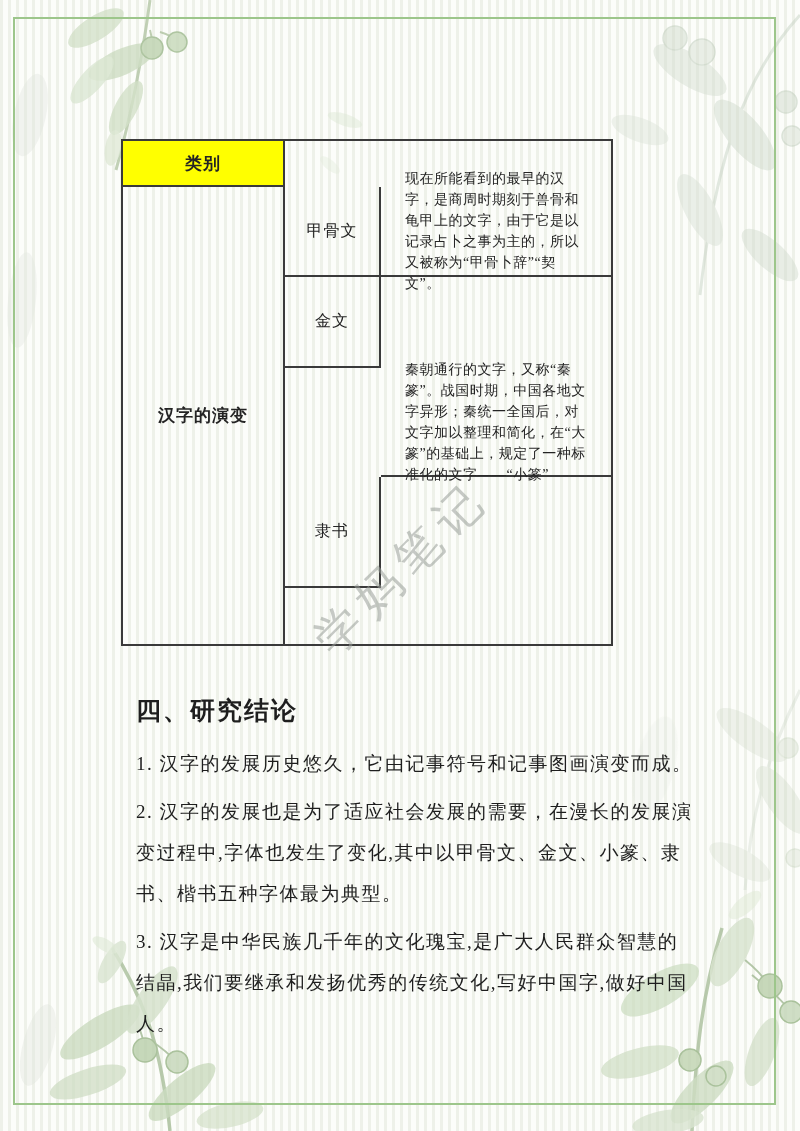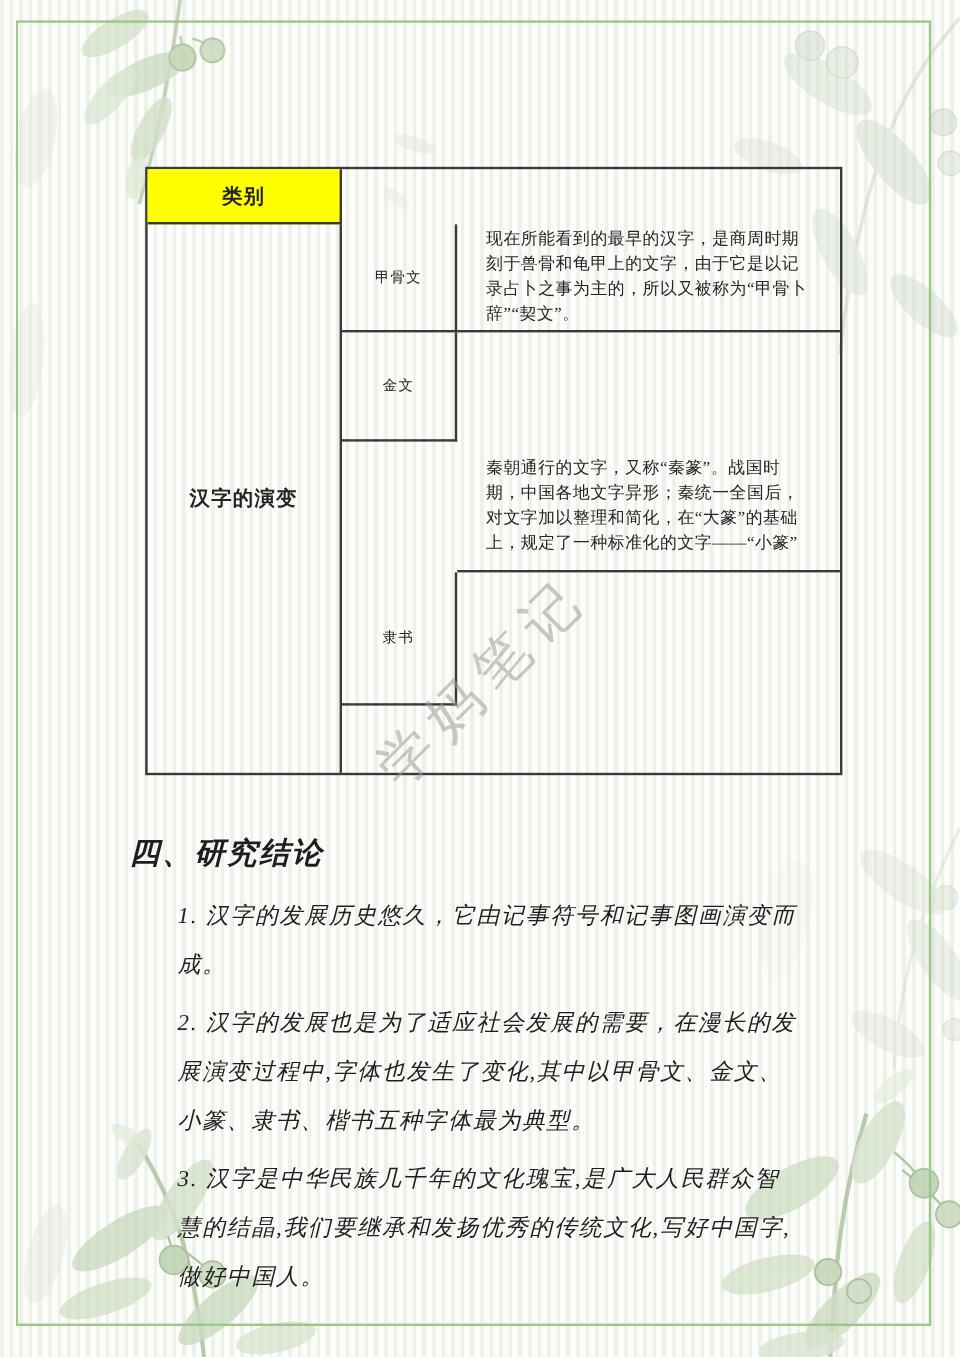--- a/index.html
+++ b/index.html
@@ -9,21 +9,21 @@
     background-color:#fcfdfa;
     background-image:repeating-linear-gradient(90deg,#eef1e9 0px,#eef1e9 3px,#fcfdfa 3px,#fcfdfa 8px);
   }
   .deco{position:absolute;left:0;top:0;width:800px;height:1131px;pointer-events:none;}
   .frame{
     position:absolute;left:13px;top:17px;width:759px;height:1084px;
     border:2px solid #9dc68b;pointer-events:none;
   }
   
   .doc-table{
-    position:absolute;left:121px;top:139px;width:581px;height:507px;
+    position:absolute;left:121px;top:139px;width:492px;height:507px;
     box-sizing:border-box;border:2px solid #3a3a3a;
     display:grid;
     grid-template-columns:162px 96px 1fr;
     grid-template-rows:46px 90px 91px 109px 111px 1fr;
     color:#242424;
   }
   .cell{box-sizing:border-box;}
   .th{
     background:#ffff00;display:flex;align-items:center;justify-content:center;
     font-weight:bold;font-size:17px;letter-spacing:1px;border-bottom:2px solid #3a3a3a;
@@ -31,21 +31,21 @@
   .th-cat{grid-area:1/1/2/2;border-right:2px solid #3a3a3a;}
   .th-content{grid-area:1/2/2/4;}
   .cat-cell{
     grid-area:2/1/7/2;border-right:2px solid #3a3a3a;
     display:flex;align-items:center;justify-content:center;
     font-weight:bold;font-size:17px;letter-spacing:1px;
   }
   .name{
     display:flex;align-items:center;justify-content:center;
     font-family:Liberation Sans, sans-serif;
-    font-size:12px;letter-spacing:1px;
+    font-size:16px;letter-spacing:1px;
     border-right:2px solid #3a3a3a;border-bottom:2px solid #3a3a3a;
   }
   .desc{
     display:flex;align-items:center;
     font-family:"Liberation Serif","DejaVu Serif",serif;
     font-size:14px;line-height:21px;letter-spacing:0.5px;
     padding:6px 24px;border-bottom:2px solid #3a3a3a;
   }
   .name.r0{grid-area:2/2/3/3}.desc.r0{grid-area:2/3/3/4}
   .name.r1{grid-area:3/2/4/3}.desc.r1{grid-area:3/3/4/4}
@@ -54,28 +54,28 @@
   .name.r4{grid-area:6/2/7/3;border-bottom:none}.desc.r4{grid-area:6/3/7/4;border-bottom:none}
   
   .watermark{
     position:absolute;left:402px;top:568px;z-index:5;
     transform:translate(-50%,-50%) rotate(-45deg);
     font-family:"Liberation Serif","DejaVu Serif",serif;
     font-size:46px;letter-spacing:10px;color:#999f99;opacity:0.55;
     white-space:nowrap;pointer-events:none;
   }
   
-  .conclusion{position:absolute;left:108px;top:694px;width:574px;color:#1e1e1e;font-style:italic;}
+  .conclusion{position:absolute;left:136px;top:694px;width:574px;color:#1e1e1e;}
   .conclusion h2{
     margin:0 0 16px 0;font-size:25px;letter-spacing:2px;font-weight:bold;
     font-family:"Liberation Sans","DejaVu Sans",sans-serif;
   }
   .conclusion p{
     margin:0 17px 7px 0;font-family:"Liberation Serif","DejaVu Serif",serif;
-    font-size:19px;line-height:41px;letter-spacing:1.5px;padding-left:40px;
+    font-size:19px;line-height:41px;letter-spacing:1.5px;
   }
 </style>
 </head>
 <body>
 
 <div class="page">
 
   <svg class="deco" viewBox="0 0 800 1131" xmlns="http://www.w3.org/2000/svg">
 
     <g opacity="0.35">

